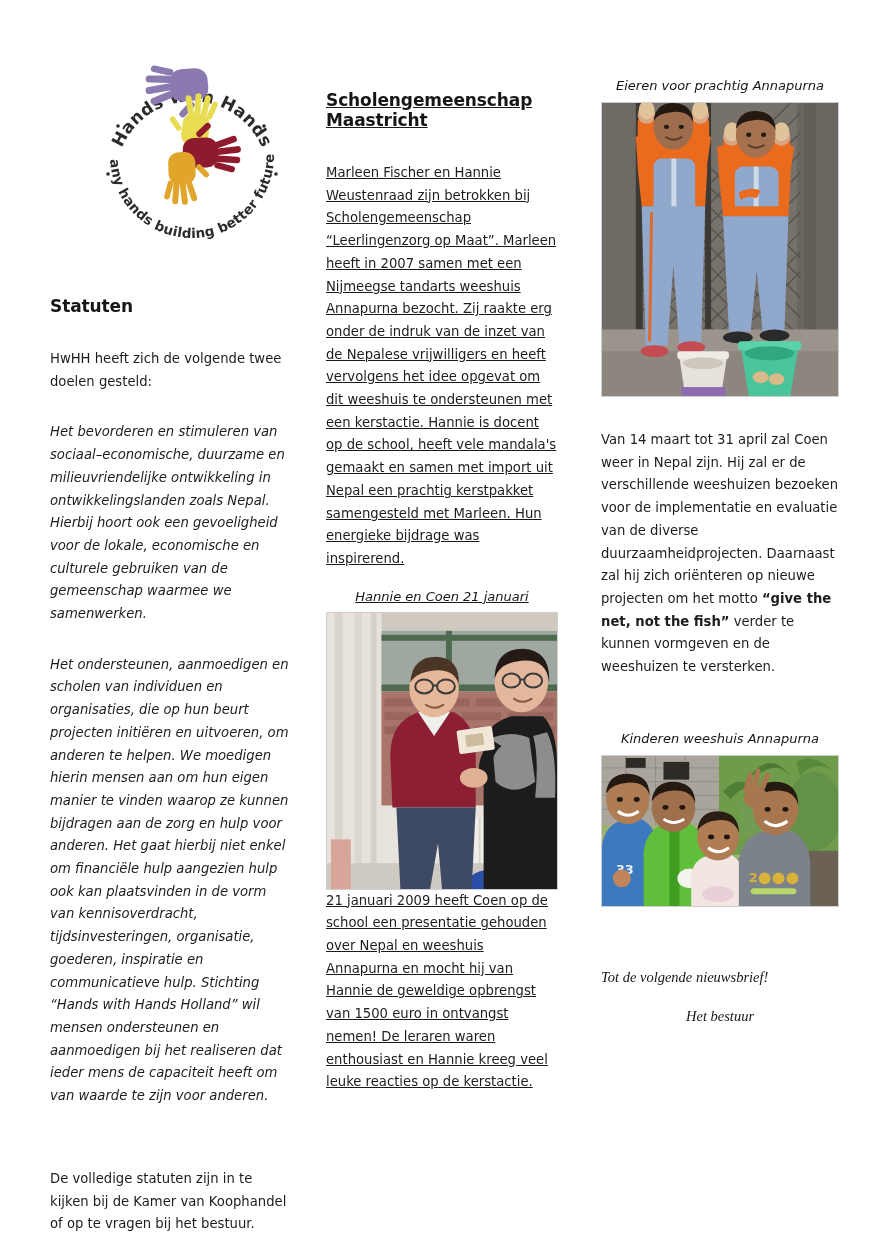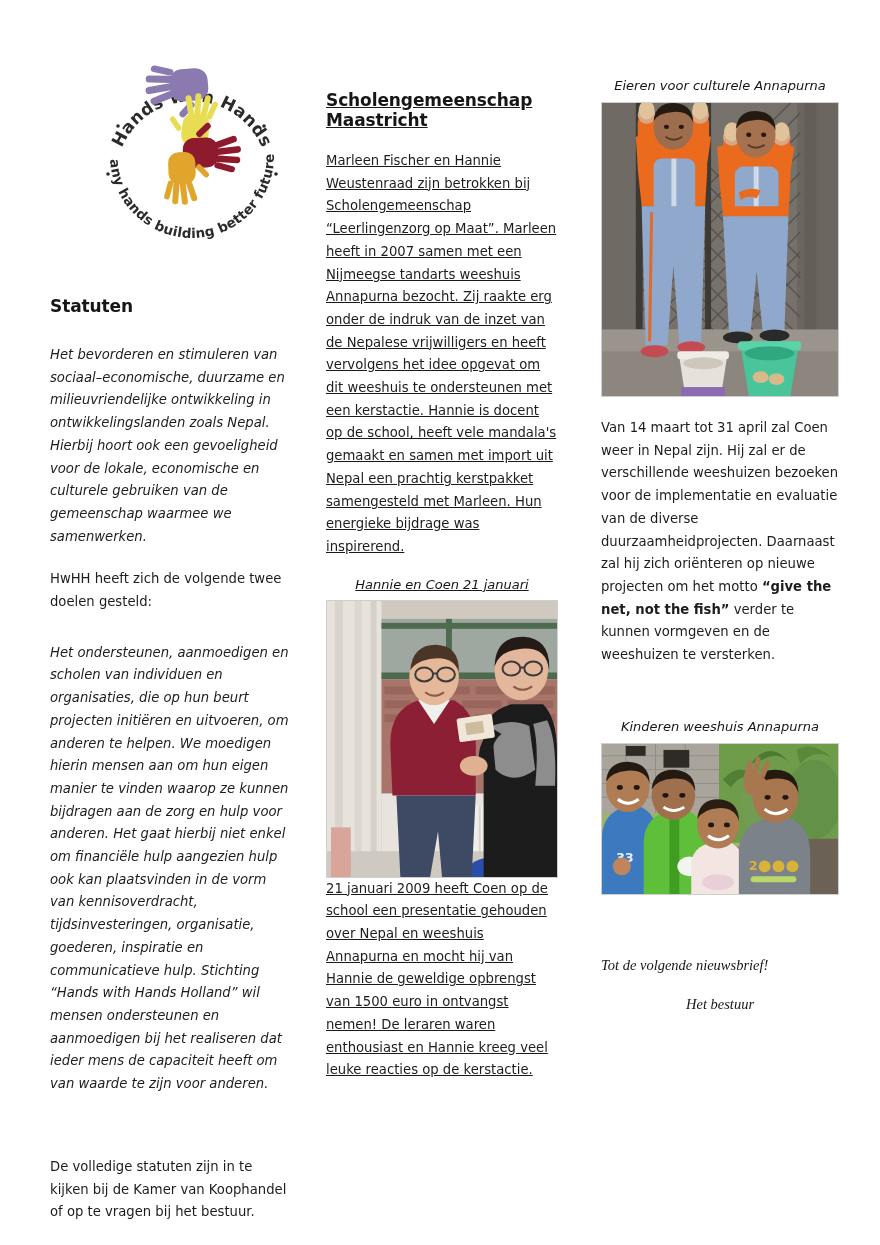--- a/index.html
+++ b/index.html
@@ -50,21 +50,21 @@
   .logo-svg { display:block; width: 200px; height: 200px; }
 
   
   .photo {
     position: relative;
     overflow: hidden;
     background: #8a8a8a;
     border: 1px solid #cfcfcf;
   }
   .photo svg { display: block; width: 100%; height: 100%; }
-  .mt-md { margin-top: 20px; }
+  .mt-md { margin-top: 32px; }
   .mt-lg { margin-top: 28px; }
 
   .sign-off {
     font-size: 14.5px;
     font-style: italic;
     color: #161616;
     font-family: Liberation Serif, serif;
   }
   .sign-off.right { text-align: center; }
 </style>
@@ -128,23 +128,23 @@
         <rect x="45" y="7" width="7" height="24" rx="3.4" transform="rotate(17 48 19)"></rect>
         <rect x="2" y="32" width="7" height="20" rx="3.4" transform="rotate(-42 5 42)"></rect>
       </g>
     </svg>
   </div>
 
   <div class="col-left">
     <div style="height:296px"></div>
     <div class="heading">Statuten</div>
 
+    <div class="body-text mt-md">HwHH heeft zich de volgende twee doelen gesteld:</div>
+
     <div class="body-text italic mt-lg">Het bevorderen en stimuleren van sociaal–economische, duurzame en milieuvriendelijke ontwikkeling in ontwikkelingslanden zoals Nepal. Hierbij hoort ook een gevoeligheid voor de lokale, economische  en culturele gebruiken van de gemeenschap waarmee we samenwerken.</div>
-
-    <div class="body-text mt-md">HwHH heeft zich de volgende twee doelen gesteld:</div>
 
     <div class="body-text italic mt-lg">Het ondersteunen, aanmoedigen en scholen van individuen en organisaties, die op hun beurt projecten initiëren en uitvoeren, om anderen te helpen. We moedigen hierin mensen aan om hun eigen manier te vinden waarop ze kunnen bijdragen aan de zorg en hulp voor anderen. Het gaat hierbij niet enkel om financiële hulp aangezien hulp ook kan plaatsvinden in de vorm van kennisoverdracht, tijdsinvesteringen, organisatie, goederen,  inspiratie en communicatieve hulp. Stichting “Hands with Hands Holland” wil mensen ondersteunen en aanmoedigen bij het realiseren dat ieder mens de capaciteit heeft om van waarde te zijn voor anderen.</div>
 
     <div class="body-text" style="margin-top:60px">De volledige statuten zijn in te kijken bij de Kamer van Koophandel of op te vragen bij het bestuur.</div>
   </div>
 
   <div class="col-mid">
     <div style="height:90px"></div>
     <div class="heading">Scholengemeenschap Maastricht</div>
 
@@ -233,21 +233,21 @@
         <rect x="132" y="116" width="36" height="24" rx="2" fill="#f0e7d8" transform="rotate(-8 150 128)"></rect>
         <rect x="140" y="122" width="18" height="12" rx="1" fill="#cdbb9e" transform="rotate(-8 149 128)"></rect>
       </svg>
     </div>
 
     <div class="body-text" style="">21  januari 2009 heeft Coen op de school een presentatie gehouden over Nepal en weeshuis Annapurna en mocht hij van Hannie de geweldige opbrengst van 1500 euro in ontvangst nemen!  De leraren waren enthousiast en Hannie kreeg veel leuke reacties op de kerstactie.</div>
   </div>
 
   <div class="col-right">
     <div style="height:78px"></div>
-    <div class="caption">Eieren voor culturele Annapurna</div>
+    <div class="caption">Eieren voor prachtig Annapurna</div>
 
     <div class="photo" style="margin-top:9px; width:238px; height:295px;">
       <svg viewBox="0 0 238 295" preserveAspectRatio="none">
         <rect width="238" height="295" fill="#8e8983"></rect>
 
         <rect x="0" y="0" width="34" height="295" fill="#6f6a64"></rect>
         <rect x="196" y="0" width="42" height="295" fill="#6b665f"></rect>
         <rect x="204" y="0" width="12" height="295" fill="#5d5851" opacity="0.6"></rect>
 
         <rect x="34" y="0" width="162" height="228" fill="#76716a"></rect>

